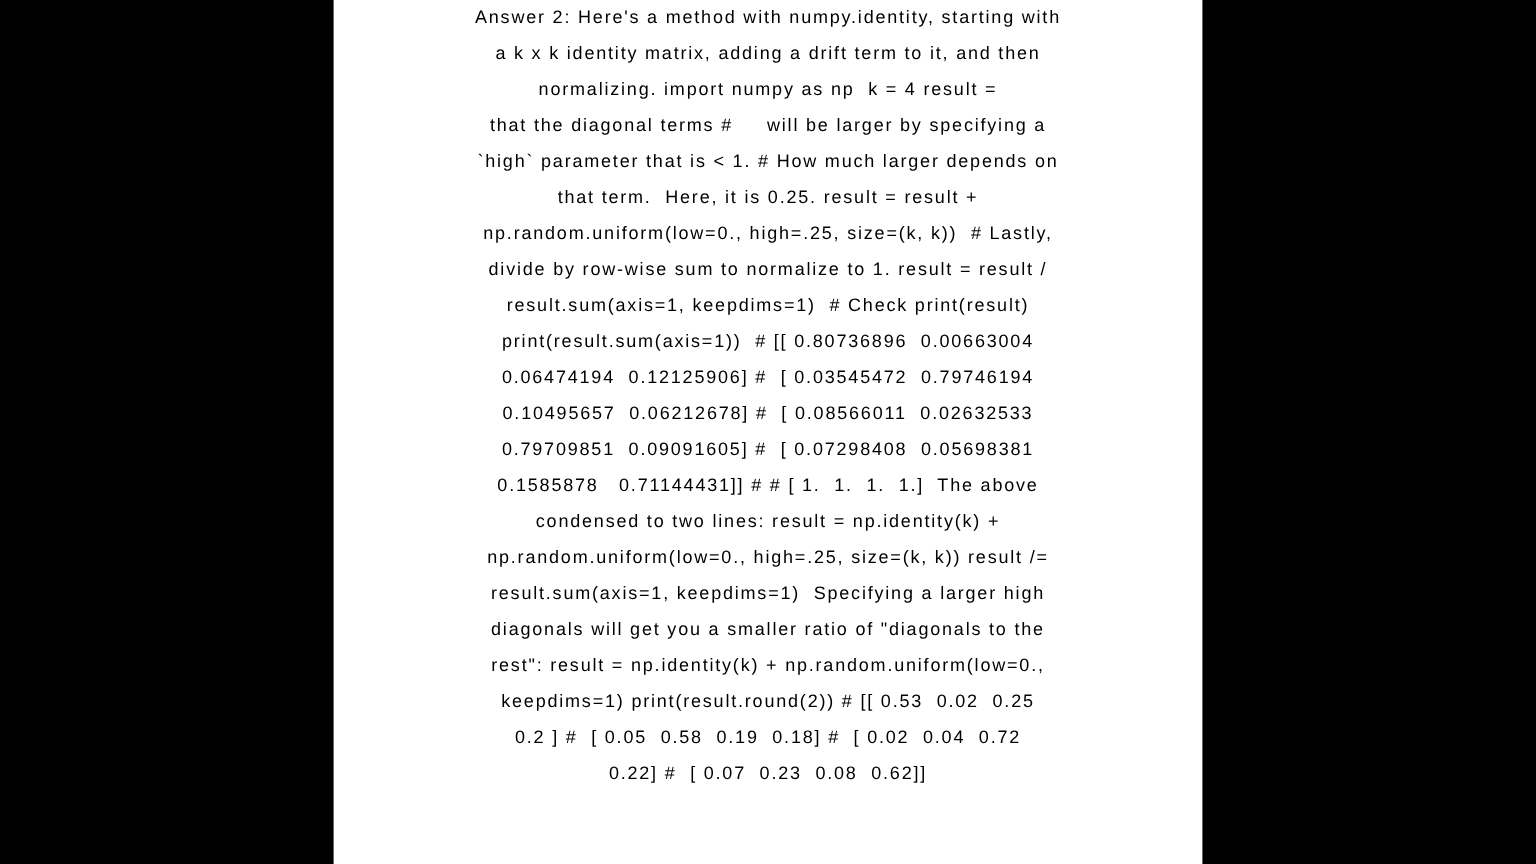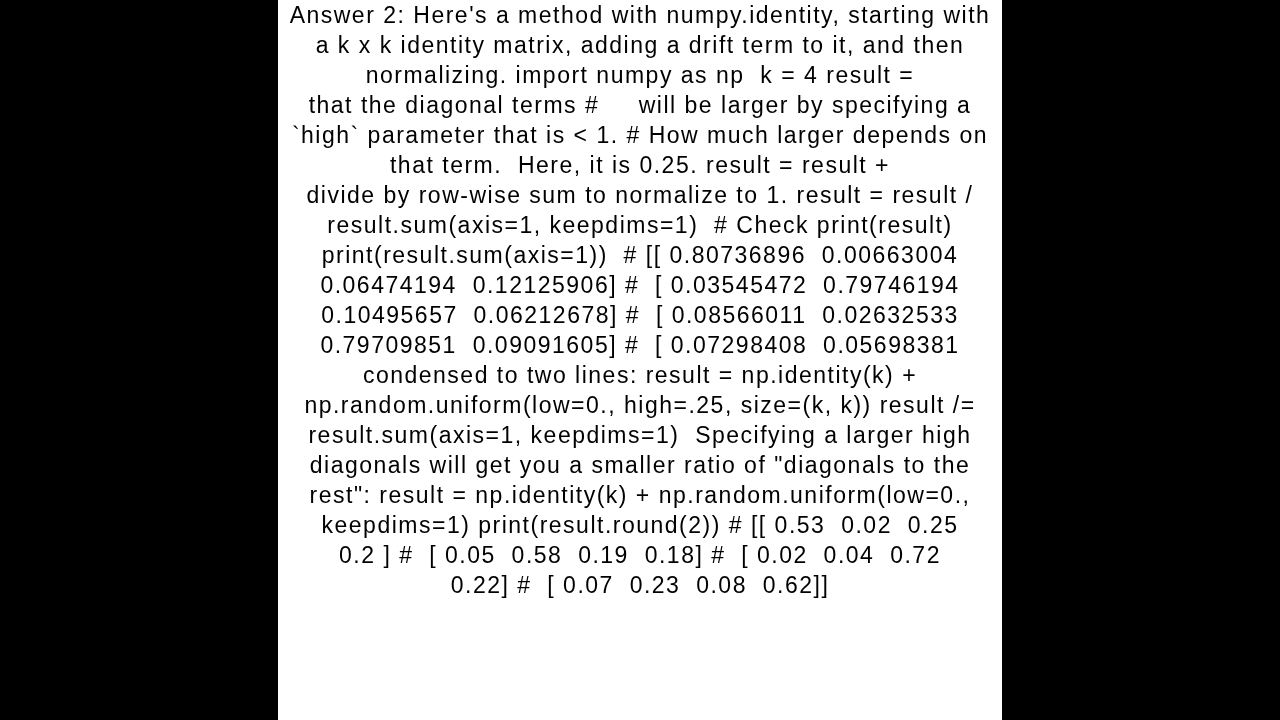--- a/index.html
+++ b/index.html
@@ -28,21 +28,21 @@
     top: 0;
     width: 724px;
     height: 720px;
     background: #ffffff;
     overflow: hidden;
   }
   .textblock {
     width: 100%;
     height: 100%;
     color: #000000;
-    font-size: 23px;
+    font-size: 15px;
     line-height: 30px;
     letter-spacing: 1.5px;
     text-align: center;
   }
   .line {
     white-space: pre;
     height: 30px;
   }
 </style>
 </head>
@@ -52,26 +52,28 @@
 <div class="letterbox right"></div>
 
 <div class="panel">
   <div class="textblock">
     <div class="line">Answer 2: Here's a method with numpy.identity, starting with</div>
     <div class="line">a k x k identity matrix, adding a drift term to it, and then</div>
     <div class="line">normalizing. import numpy as np  k = 4 result =</div>
     <div class="line">that the diagonal terms #     will be larger by specifying a</div>
     <div class="line">`high` parameter that is &lt; 1. # How much larger depends on</div>
     <div class="line">that term.  Here, it is 0.25. result = result +</div>
+    <div class="line">np.random.uniform(low=0., high=.25, size=(k, k))  # Lastly,</div>
     <div class="line">divide by row-wise sum to normalize to 1. result = result /</div>
     <div class="line">result.sum(axis=1, keepdims=1)  # Check print(result)</div>
     <div class="line">print(result.sum(axis=1))  # [[ 0.80736896  0.00663004</div>
     <div class="line">0.06474194  0.12125906] #  [ 0.03545472  0.79746194</div>
     <div class="line">0.10495657  0.06212678] #  [ 0.08566011  0.02632533</div>
     <div class="line">0.79709851  0.09091605] #  [ 0.07298408  0.05698381</div>
+    <div class="line">0.1585878   0.71144431]] # # [ 1.  1.  1.  1.]  The above</div>
     <div class="line">condensed to two lines: result = np.identity(k) +</div>
     <div class="line">np.random.uniform(low=0., high=.25, size=(k, k)) result /=</div>
     <div class="line">result.sum(axis=1, keepdims=1)  Specifying a larger high</div>
     <div class="line">diagonals will get you a smaller ratio of "diagonals to the</div>
     <div class="line">rest": result = np.identity(k) + np.random.uniform(low=0.,</div>
     <div class="line">keepdims=1) print(result.round(2)) # [[ 0.53  0.02  0.25</div>
     <div class="line">0.2 ] #  [ 0.05  0.58  0.19  0.18] #  [ 0.02  0.04  0.72</div>
     <div class="line">0.22] #  [ 0.07  0.23  0.08  0.62]]</div>
   </div>
 </div>

